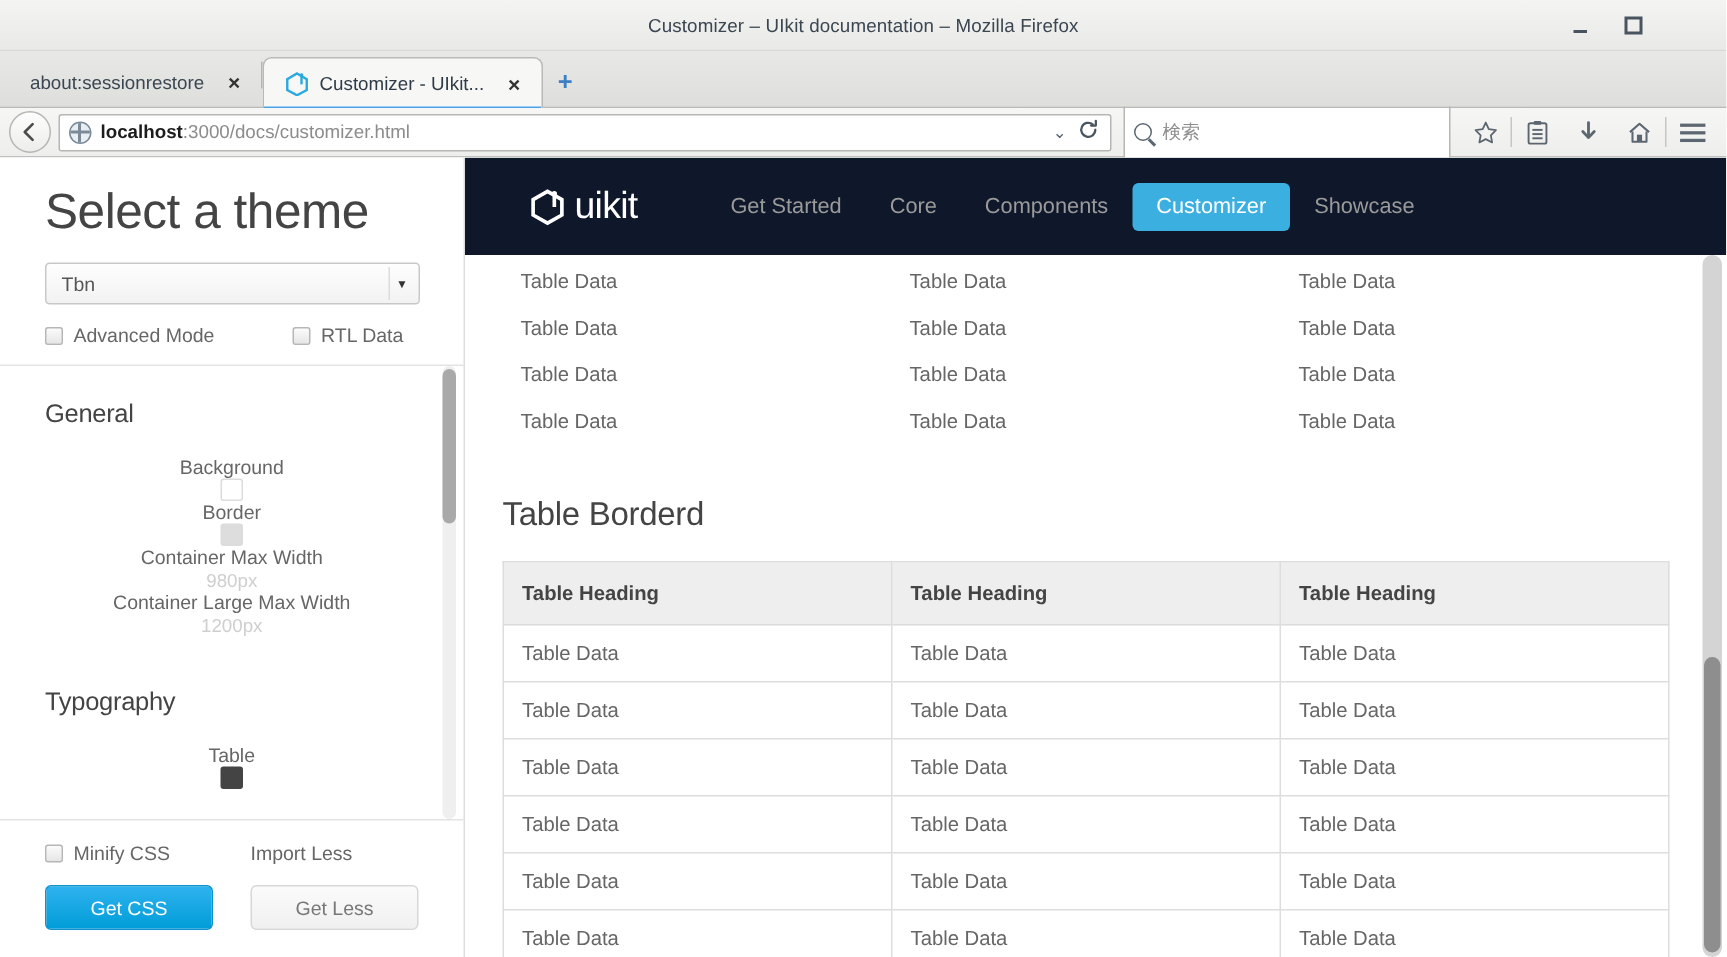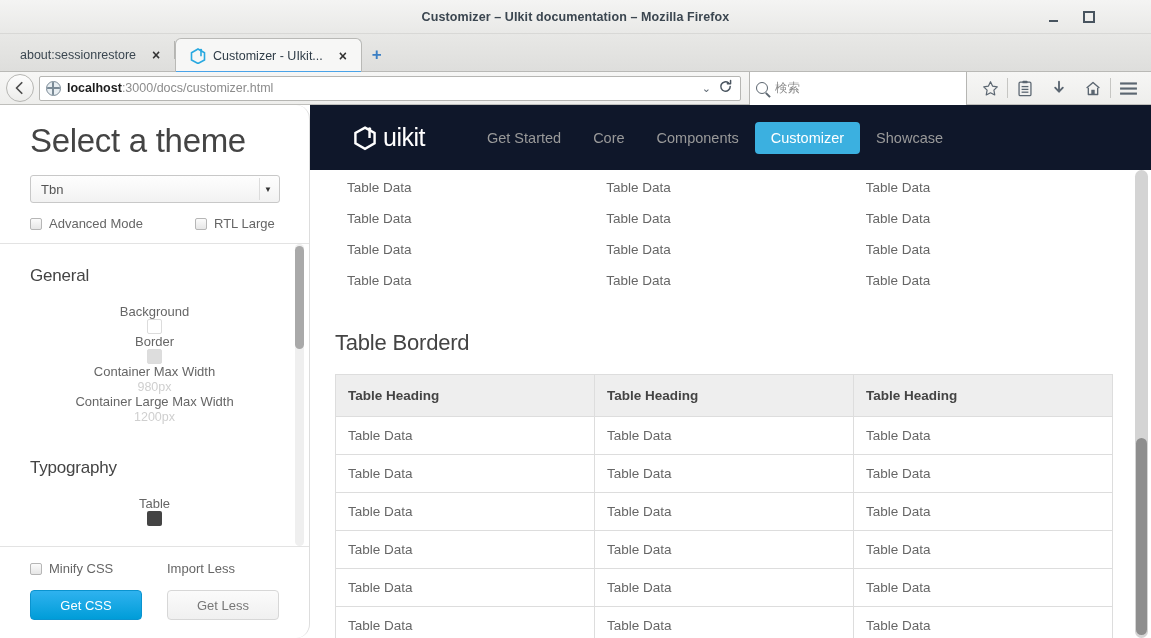--- a/index.html
+++ b/index.html
@@ -15,21 +15,21 @@
 
   .titlebar {
     height: 34px;
     background: linear-gradient(180deg, #f4f4f3 0%, #e9e9e7 100%);
     border-bottom: 1px solid #d8d8d6;
     position: relative;
     display: flex; align-items: center; justify-content: center;
     flex: 0 0 34px;
   }
   .title-text {
-    font-size: 12.5px; font-weight: bold; color: #3b4650;
+    font-size: 12.5px; font-weight: normal; color: #3b4650;
     letter-spacing: 0.1px;
   }
   .win-controls {
     position: absolute; right: 8px; top: 0; height: 34px;
     display: flex; align-items: center; gap: 0px;
   }
   .win-btn {
     width: 36px; height: 34px; display: flex; align-items: center; justify-content: center;
     color: #48545f; font-size: 13px; line-height: 1;
   }
@@ -154,21 +154,20 @@
   
   .page { flex: 1 1 auto; display: flex; position: relative; overflow: hidden; background: #fff; }
 
   
   .sidebar {
     width: 310px; flex: 0 0 310px;
     background: #fff;
     display: flex; flex-direction: column;
     border-right: 1px solid #ddd;
     position: relative;
-    border-radius: 14px;
   }
   .sb-head { padding: 18px 30px 0 30px; }
   .sb-title {
     font-size: 33px; font-weight: normal; color: #444;
     line-height: 1.1; margin-bottom: 16px; letter-spacing: -0.3px;
   }
   .sb-select {
     width: 250px; height: 28px;
     border: 1px solid #c8c8c8; border-radius: 3px;
     background: linear-gradient(180deg, #fefefe, #f2f2f2);
@@ -401,21 +400,21 @@
           <span>Tbn</span>
           <span class="sel-arrow">▼</span>
         </div>
         <div class="sb-modes">
           <label class="mode-item">
             <span class="cb"></span>
             <span>Advanced Mode</span>
           </label>
           <label class="mode-item">
             <span class="cb"></span>
-            <span>RTL Large</span>
+            <span>RTL Data</span>
           </label>
         </div>
       </div>
       <div class="sb-divider"></div>
 
       <div class="sb-scrollwrap">
         <div class="sb-body">
           <div class="sb-section-title">General</div>
 
           <div class="sb-row">

